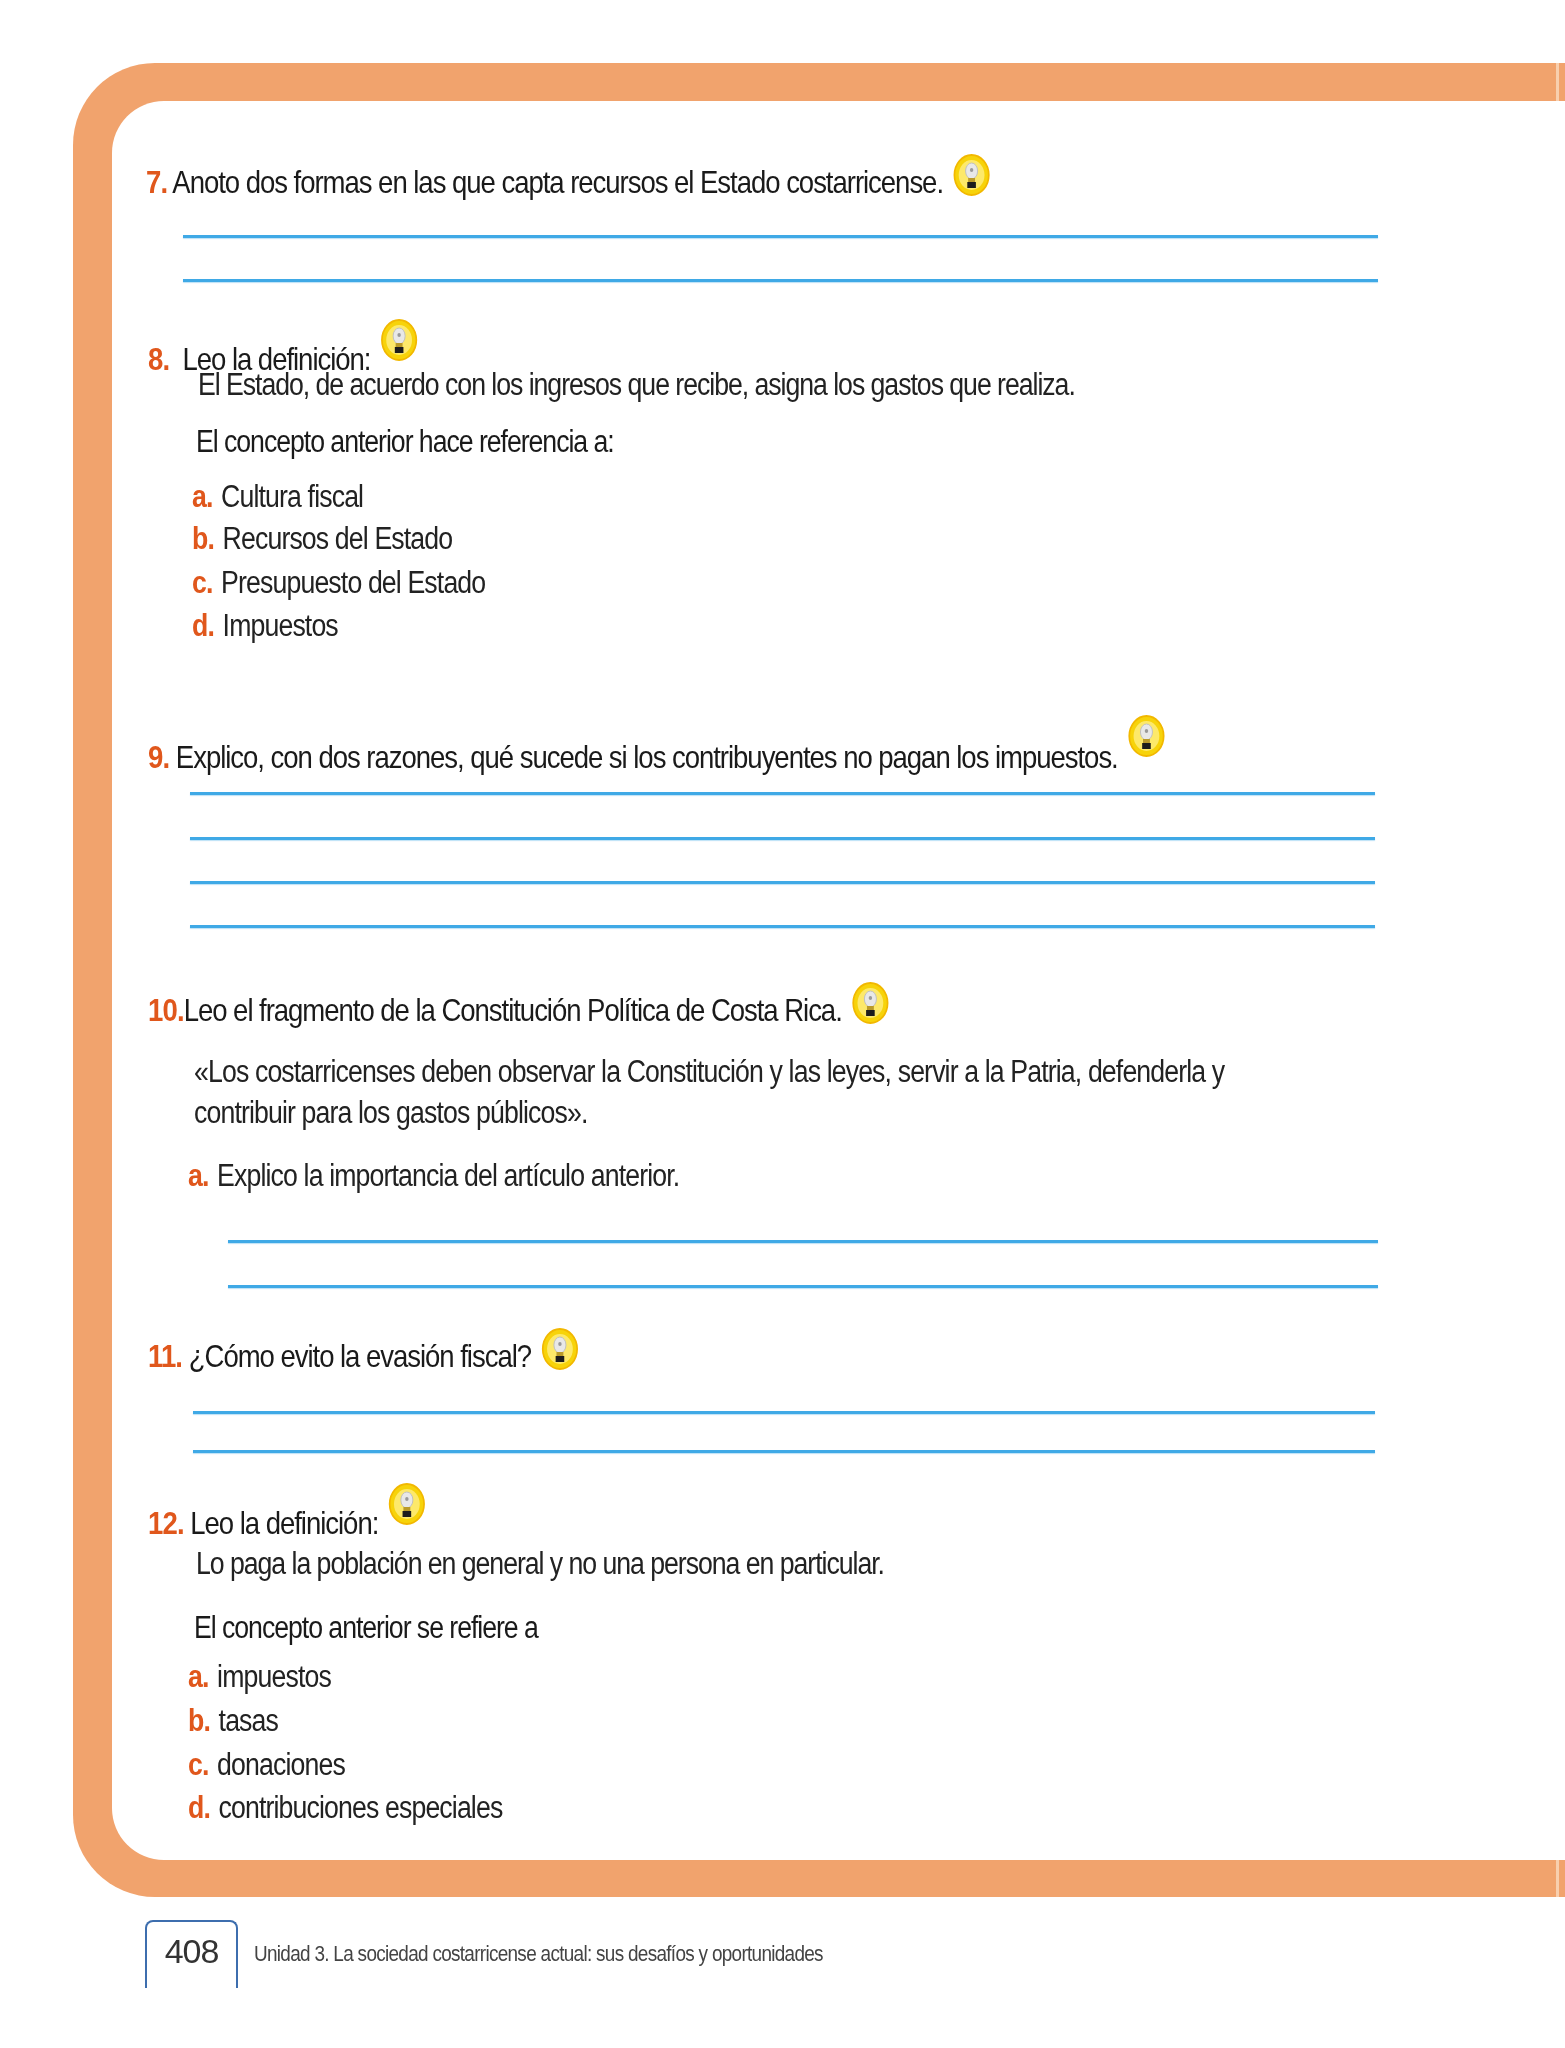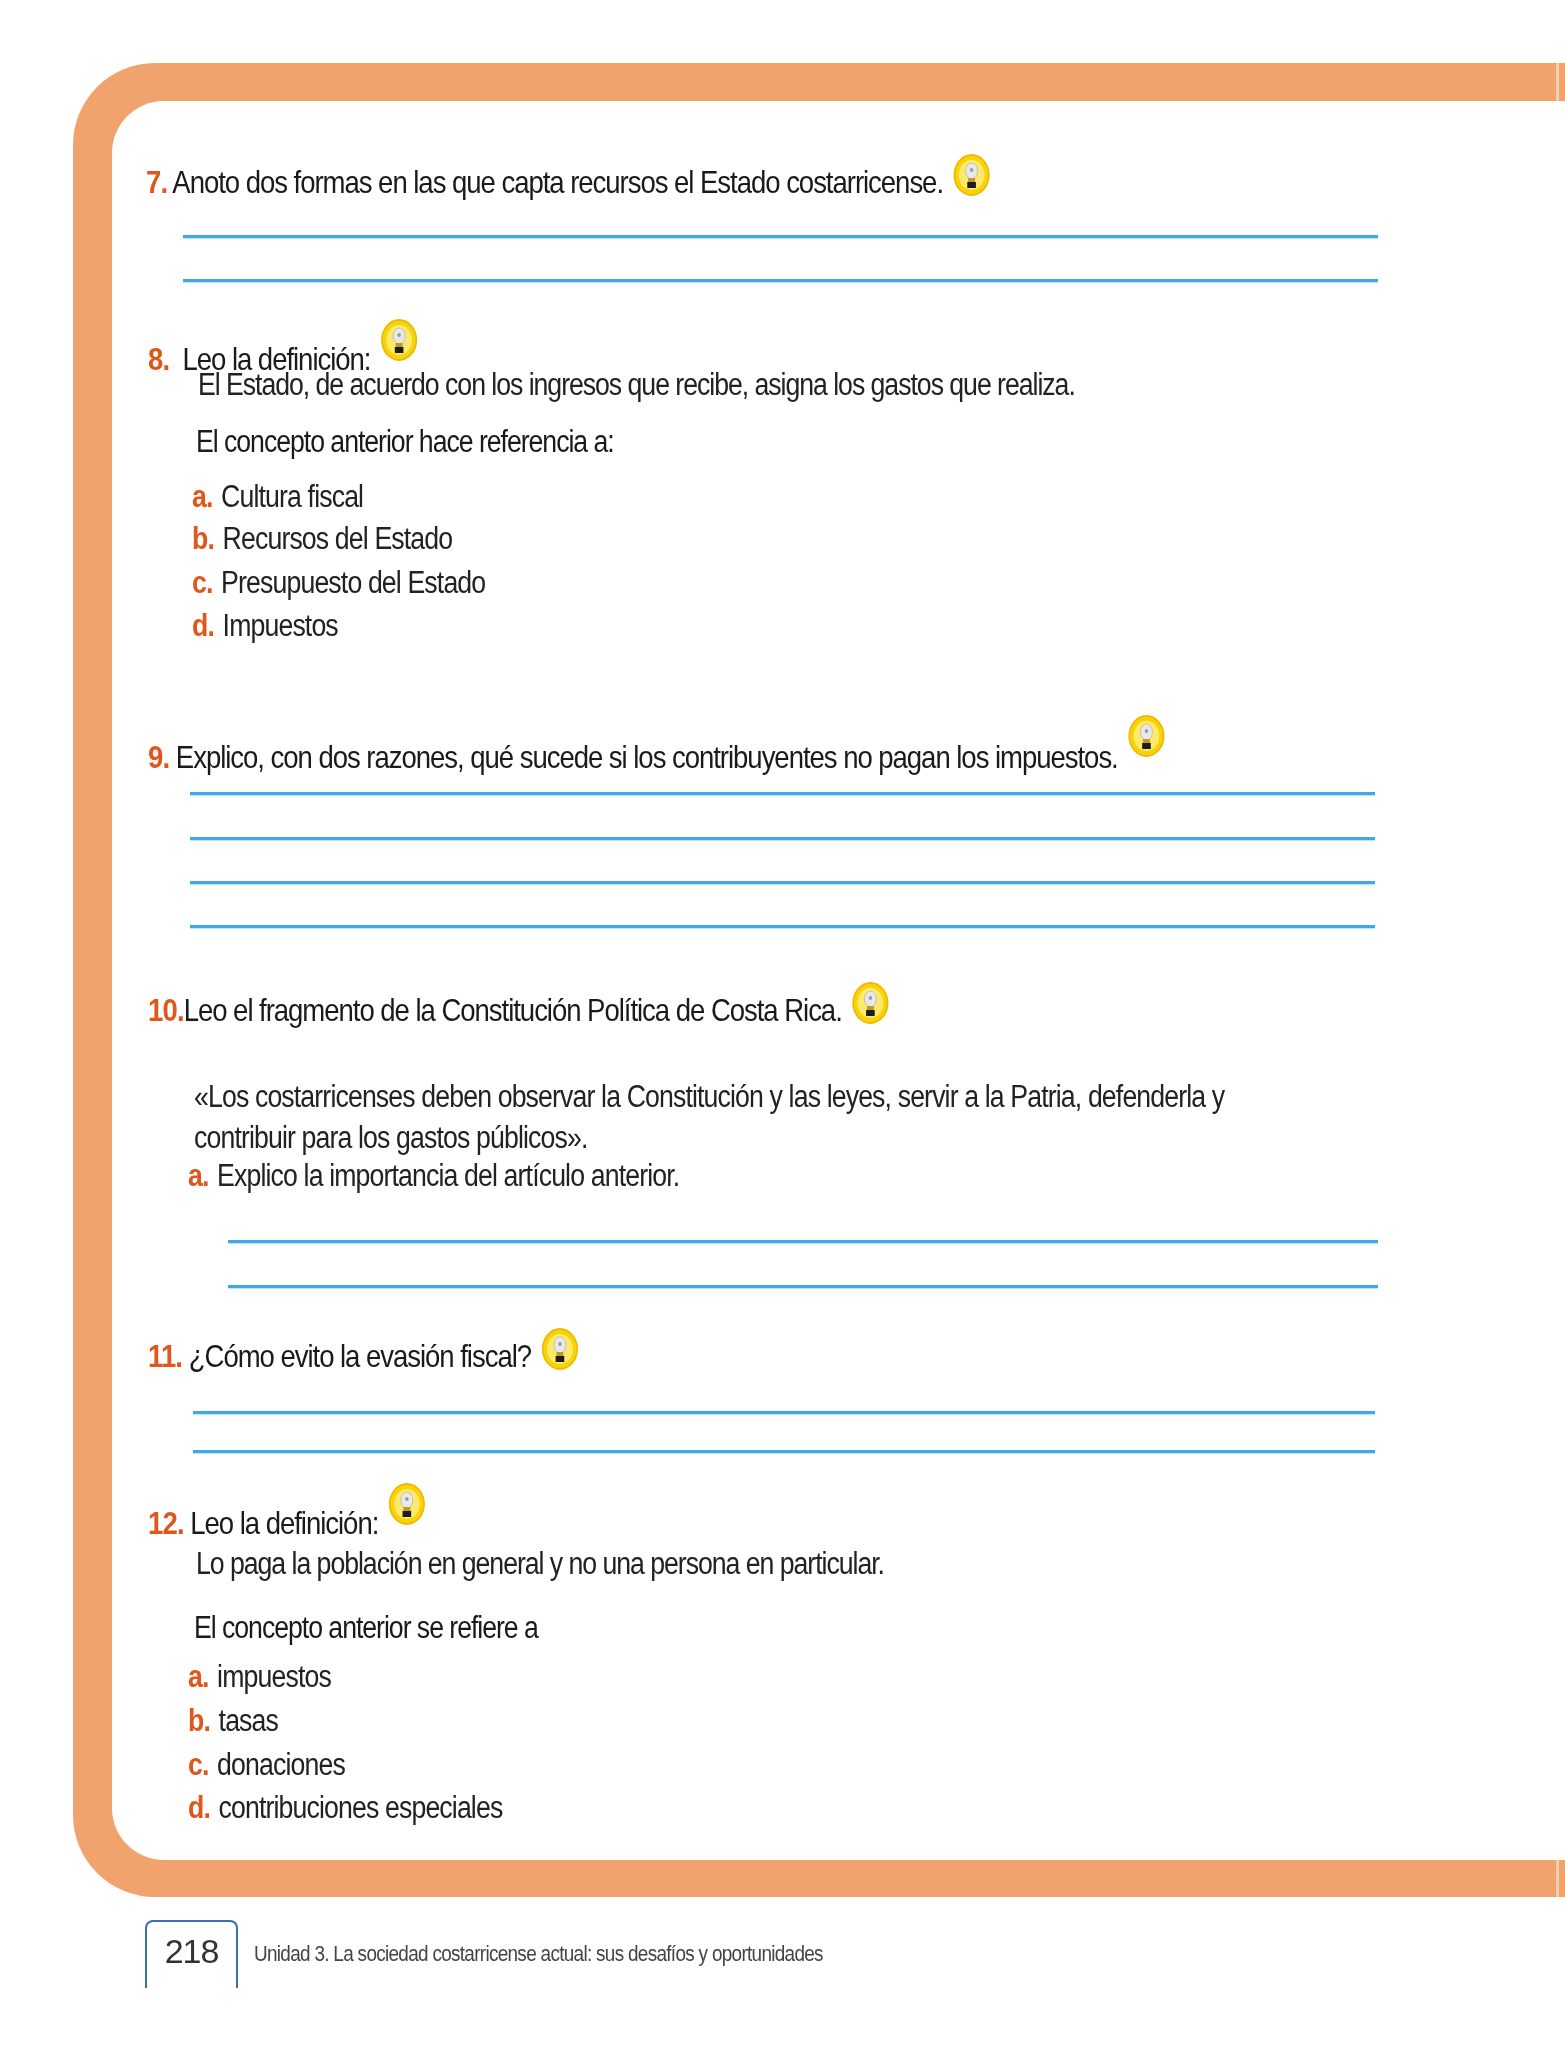--- a/index.html
+++ b/index.html
@@ -110,21 +110,21 @@
 <div class="line" style="left:190px; top:837px; width:1185px;"></div>
 <div class="line" style="left:190px; top:881px; width:1185px;"></div>
 <div class="line" style="left:190px; top:925px; width:1185px;"></div>
 
 <div class="abs q-title" style="left:148px; top:981px;">
   <span class="num">10.</span><span>Leo el fragmento de la Constitución Política de Costa Rica.</span>
   <svg class="bulb">
       <use href="#bulb-sym"></use>
     </svg>
 </div>
-<div class="abs quote" style="left:194px; top:1076px; width:1180px; white-space:normal;">
+<div class="abs quote" style="left:194px; top:1051px; width:1180px; white-space:normal;">
   <div style="display:flex; justify-content:space-between; transform:scaleX(0.86); transform-origin:left center; width:116%;">
     <span style="white-space:nowrap">«Los costarricenses deben observar la Constitución y las leyes, servir a la Patria, defenderla y</span>
   </div>
   <div style="transform:scaleX(0.86); transform-origin:left center;">
     <span style="white-space:nowrap">contribuir para los gastos públicos».</span>
   </div>
 </div>
 <div class="abs opt" style="left:188px; top:1158px;">
   <span class="letter">a.</span><span>Explico la importancia del artículo anterior.</span>
 </div>
@@ -156,14 +156,14 @@
 <div class="abs opt" style="left:188px; top:1703px;">
   <span class="letter">b.</span><span>tasas</span>
 </div>
 <div class="abs opt" style="left:188px; top:1747px;">
   <span class="letter">c.</span><span>donaciones</span>
 </div>
 <div class="abs opt" style="left:188px; top:1790px;">
   <span class="letter">d.</span><span>contribuciones especiales</span>
 </div>
 
-<div class="page-box">218</div>
+<div class="page-box">408</div>
 <div class="footer-text">Unidad 3. La sociedad costarricense actual: sus desafíos y oportunidades</div>
 
 </body></html>

